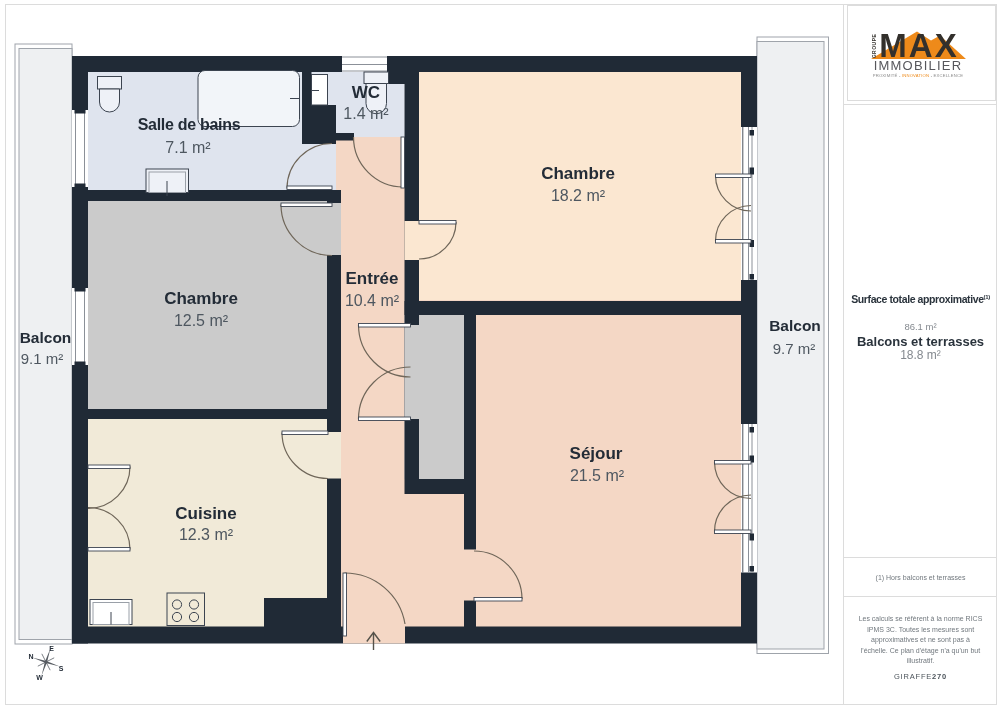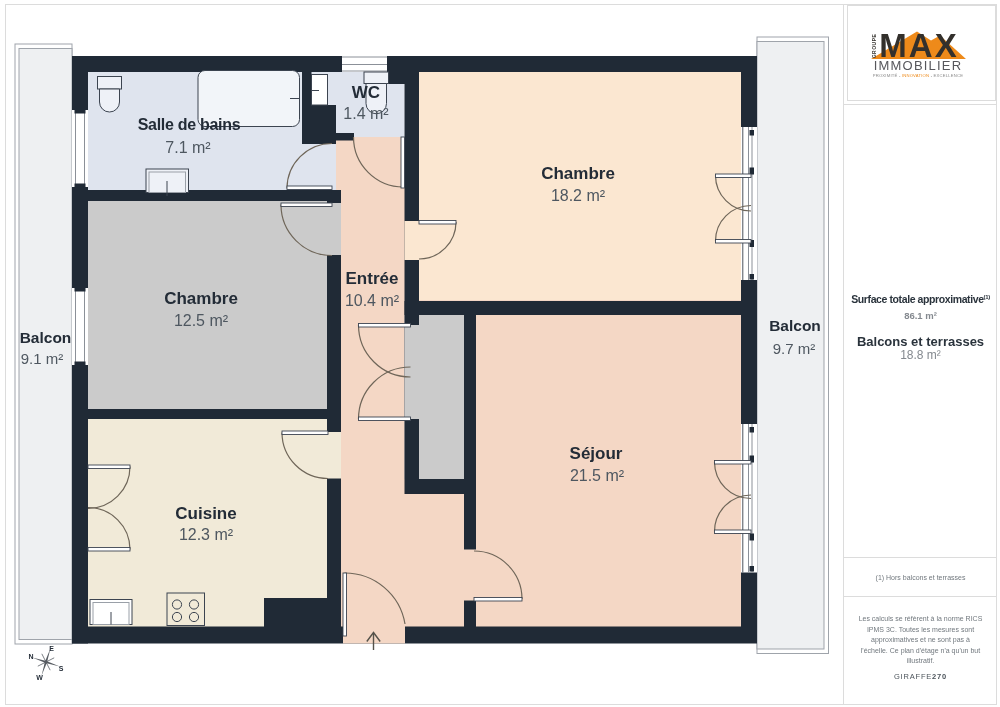--- a/index.html
+++ b/index.html
@@ -308,21 +308,21 @@
     <polygon points="25,54 71,26.5 85,35.5 94,30.5 120,54" fill="#ee8a1a"></polygon>
     <text x="73" y="51.5" font-size="33" font-weight="bold" fill="#33302c" text-anchor="middle" letter-spacing="2">MAX</text>
     <text x="29.5" y="41" font-size="5" font-weight="bold" fill="#33302c" text-anchor="middle" transform="rotate(-90 29.5 41)" letter-spacing="0.5">GROUPE</text>
     <text x="72" y="65" font-size="13" fill="#57575c" text-anchor="middle" letter-spacing="1.2">IMMOBILIER</text>
     <text x="72" y="71.5" font-size="4.2" fill="#8a8a8a" text-anchor="middle" letter-spacing="0.2">PROXIMITÉ - <tspan fill="#ee8a1a">INNOVATION</tspan> - EXCELLENCE</text>
   </svg>
 
   <div class="hline" style="left:843px;top:104px;width:153px;"></div>
 
   <div class="sbtext" style="top:293px;font-size:10.5px;letter-spacing:-0.4px;font-weight:bold;color:#2a333c;white-space:nowrap;">Surface totale approximative<span style="font-size:6px;vertical-align:super;">(1)</span></div>
-  <div class="sbtext" style="top:310px;font-size:9.5px;color:#84898f;font-weight:bold;">86.1 m²</div>
+  <div class="sbtext" style="top:321px;font-size:9.5px;color:#84898f;">86.1 m²</div>
   <div class="sbtext" style="top:333.5px;font-size:13px;font-weight:bold;color:#2a333c;">Balcons et terrasses</div>
   <div class="sbtext" style="top:347.5px;font-size:12px;color:#84898f;">18.8 m²</div>
 
   <div class="hline" style="left:843px;top:557px;width:153px;"></div>
 
   <div class="sbtext" style="top:574px;font-size:7px;color:#71787e;">(1) Hors balcons et terrasses</div>
 
   <div class="hline" style="left:843px;top:596px;width:153px;"></div>
 
   <div class="sbtext" style="top:614px;font-size:7px;line-height:10.5px;color:#71787e;">Les calculs se réfèrent à la norme RICS<br>IPMS 3C. Toutes les mesures sont<br>approximatives et ne sont pas à<br>l'échelle. Ce plan d'étage n'a qu'un but<br>illustratif.</div>

